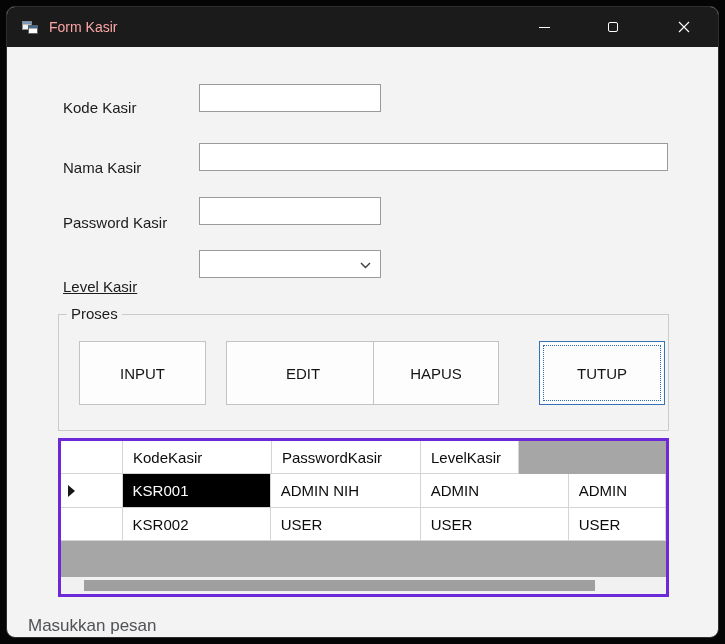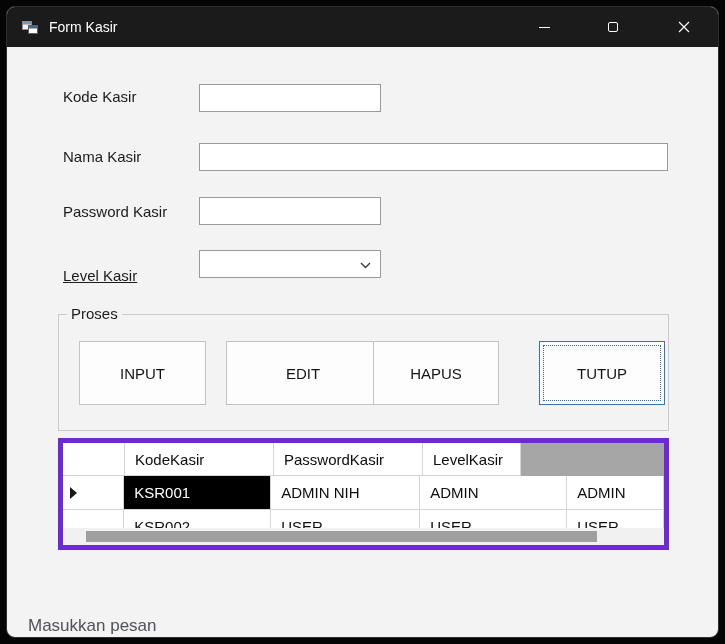--- a/index.html
+++ b/index.html
@@ -6,31 +6,31 @@
   html,body { width:725px; height:644px; background:#050505; overflow:hidden;
               font-family:"Liberation Sans", sans-serif; }
 
   .window { position:absolute; left:6px; top:6px; width:713px; height:632px;
             background:#f3f3f3; border:1px solid #2e2e2e; border-radius:9px;
             overflow:hidden; z-index:1; }
 
   
   .titlebar { position:absolute; left:0; top:0; right:0; height:40px; background:#1b1b1b; }
   .app-icon { position:absolute; left:14px; top:10px; width:18px; height:18px; }
-  .title    { position:absolute; left:42px; top:12px; color:#ffffff; font-size:14px; }
+  .title    { position:absolute; left:42px; top:12px; color:#fca5a5; font-size:14px; }
   .caption-btn { position:absolute; top:0; width:46px; height:40px;
                  display:flex; align-items:center; justify-content:center; background:transparent; border:none; }
   .caption-btn.min   { left:514px; }
   .caption-btn.max   { left:583px; }
   .caption-btn.close { left:654px; }
   .glyph-min { display:block; width:11px; height:1px; background:#fff; }
   .glyph-max { display:block; width:10px; height:10px; border:1px solid #fff; border-radius:2px; }
 
   
-  .field-label { position:absolute; font-size:15px; line-height:18px; color:#1b1b1b; white-space:nowrap; }
+  .field-label { position:absolute; font-size:15px; line-height:18px; color:#1b1b1b; white-space:nowrap;margin-top:11px; }
   .lbl-kode     { left:56px; top:81px; }
   .lbl-nama     { left:56px; top:141px; }
   .lbl-password { left:56px; top:196px;text-align:center; }
   .lbl-level    { left:56px; top:260px;text-decoration:underline; }
 
   .tb { position:absolute; height:28px; background:#ffffff; border:1px solid #9a9a9a;
         font-family:inherit; font-size:15px; padding:0 7px; color:#1b1b1b; outline:none; }
   .tb-kode     { left:192px; top:77px;  width:182px; }
   .tb-nama     { left:192px; top:136px; width:469px; }
   .tb-password { left:192px; top:190px; width:182px; }
@@ -48,22 +48,22 @@
 
   .btn { position:absolute; top:334px; height:64px; background:#fdfdfd;
          border:1px solid #c3c3c3; font-family:inherit; font-size:15px; color:#141414; }
   .btn-input { left:72px;  width:127px; }
   .btn-edit  { left:219px; width:154px; }
   .btn-hapus { left:366px; width:126px; }
   .btn-tutup { left:532px; width:126px; border-color:#3573b9; }
   .btn-tutup::after { content:""; position:absolute; inset:3px; border:1px dotted #2b6cb0; }
 
   
-  .dgrid { position:absolute; left:51px; top:431px; width:611px; height:112px;
-           border:5px solid #6d28d9; background:#a6a6a6; font-size:15px; color:#0c0c0c; }
+  .dgrid { position:absolute; left:51px; top:431px; width:611px; height:159px;
+           border:3px solid #6d28d9; background:#a6a6a6; font-size:15px; color:#0c0c0c; }
   .dg-row { display:flex; }
   .dg-header .dg-cellbox { height:33px; }
   .dg-r1     .dg-cellbox { height:34px; }
   .dg-r2     .dg-cellbox { height:33px; }
   .dg-cellbox { background:#ffffff; border-right:1px solid #d4d4d4; border-bottom:1px solid #d4d4d4;
                 display:flex; align-items:center; overflow:hidden; white-space:nowrap; }
   .c0 { width:62px;  padding-left:6px; }
   .c1 { width:149px; padding-left:10px; }
   .c2 { width:151px; padding-left:10px; }
   .c3 { width:149px; padding-left:10px; }

